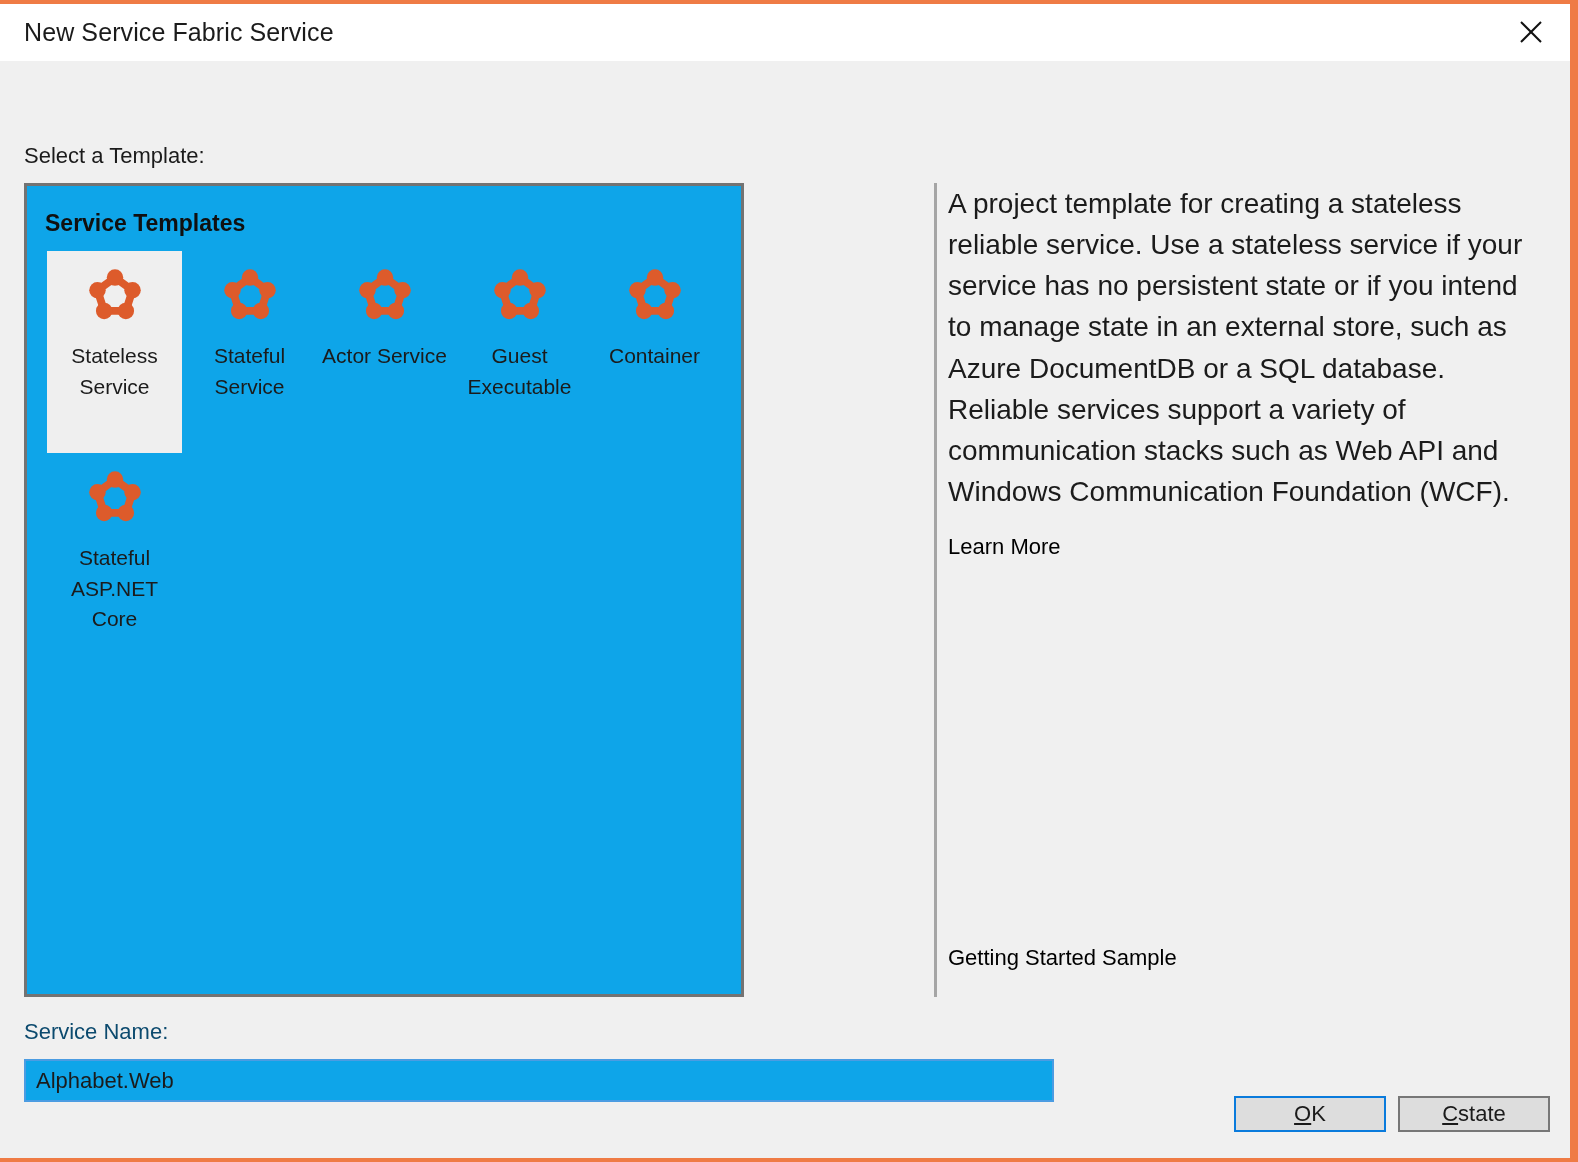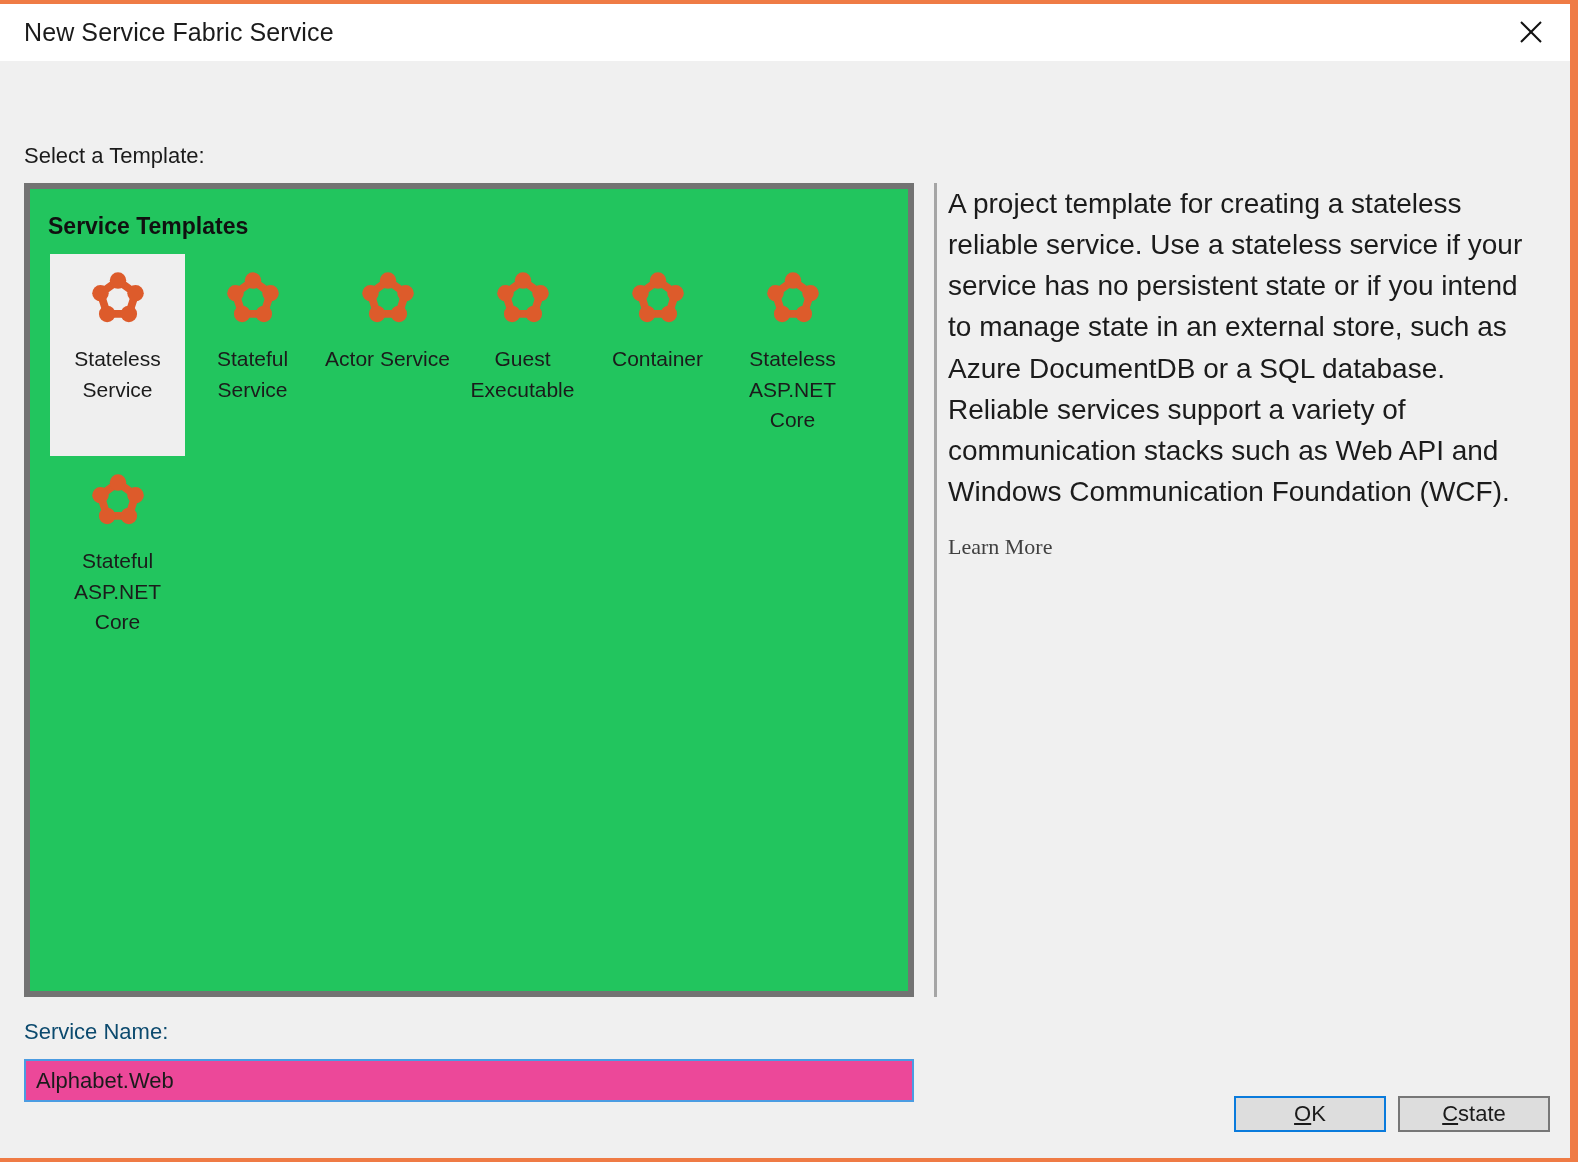--- a/index.html
+++ b/index.html
@@ -39,23 +39,23 @@
   .body-area{
     flex:1;position:relative;border-radius:18px;
   }
   .select-label{
     position:absolute;left:24px;top:82px;
     font-size:22px;color:#1b1b1b;
   }
   
   .listbox{
     position:absolute;left:24px;top:122px;
-    width:890px;height:814px;
-    background:#22c55e;
-    border:6px solid #737373;
+    width:720px;height:814px;
+    background:#0ea5e9;
+    border:3px solid #737373;
     box-sizing:border-box;
     overflow:hidden;
   }
   .lb-header{
     margin:24px 0 0 18px;
     font-size:23px;font-weight:bold;color:#101010;
   }
   .tiles{
     margin-top:14px;
     display:flex;flex-wrap:wrap;
@@ -92,41 +92,40 @@
     width:578px;height:814px;
   }
   .desc{
     font-size:28px;color:#1b1b1b;
     line-height:1.47;
     margin:0;
   }
   .link{
     display:block;
     font-size:22px;
-    color:#404040;
+    color:#000000;
     text-decoration:none;
     cursor:pointer;
     margin-top:22px;
-    font-family:Liberation Serif, serif;
   }
   .bottom-links{
     position:absolute;left:0;bottom:4px;width:100%;
   }
   .bottom-links .link{margin-top:0;margin-bottom:22px;}
   
   .svc-label{
     position:absolute;left:24px;top:958px;
     font-size:22px;color:#0c4a6e;
   }
   .svc-input{
     position:absolute;left:24px;top:998px;
-    width:890px;height:43px;
+    width:1030px;height:43px;
     box-sizing:border-box;
     border:2px solid #4b9ce2;
-    background:#ec4899;
+    background:#0ea5e9;
     font-family:"Liberation Sans",sans-serif;
     font-size:22px;color:#1b1b1b;
     padding:0 10px;
     outline:none;
   }
   
   .btn-row{
     position:absolute;right:20px;bottom:26px;
     display:flex;gap:12px;
   }
@@ -272,20 +271,21 @@
           </div>
         </div>
     </div>
 
     <div class="splitter"></div>
 
     <div class="rightpane">
       <p class="desc">A project template for creating a stateless reliable service. Use a stateless service if your service has no persistent state or if you intend to manage state in an external store, such as Azure DocumentDB or a SQL database. Reliable services support a variety of communication stacks such as Web API and Windows Communication Foundation (WCF).</p>
       <a class="link">Learn More</a>
       <div class="bottom-links">
+        <a class="link">Getting Started Sample</a>
       </div>
     </div>
 
     <div class="svc-label">Service Name:</div>
     <input class="svc-input" type="text" value="Alphabet.Web" style="">
 
     <div class="btn-row">
       <button class="btn default">
           <span><u>O</u><span>K</span></span>
         </button>

